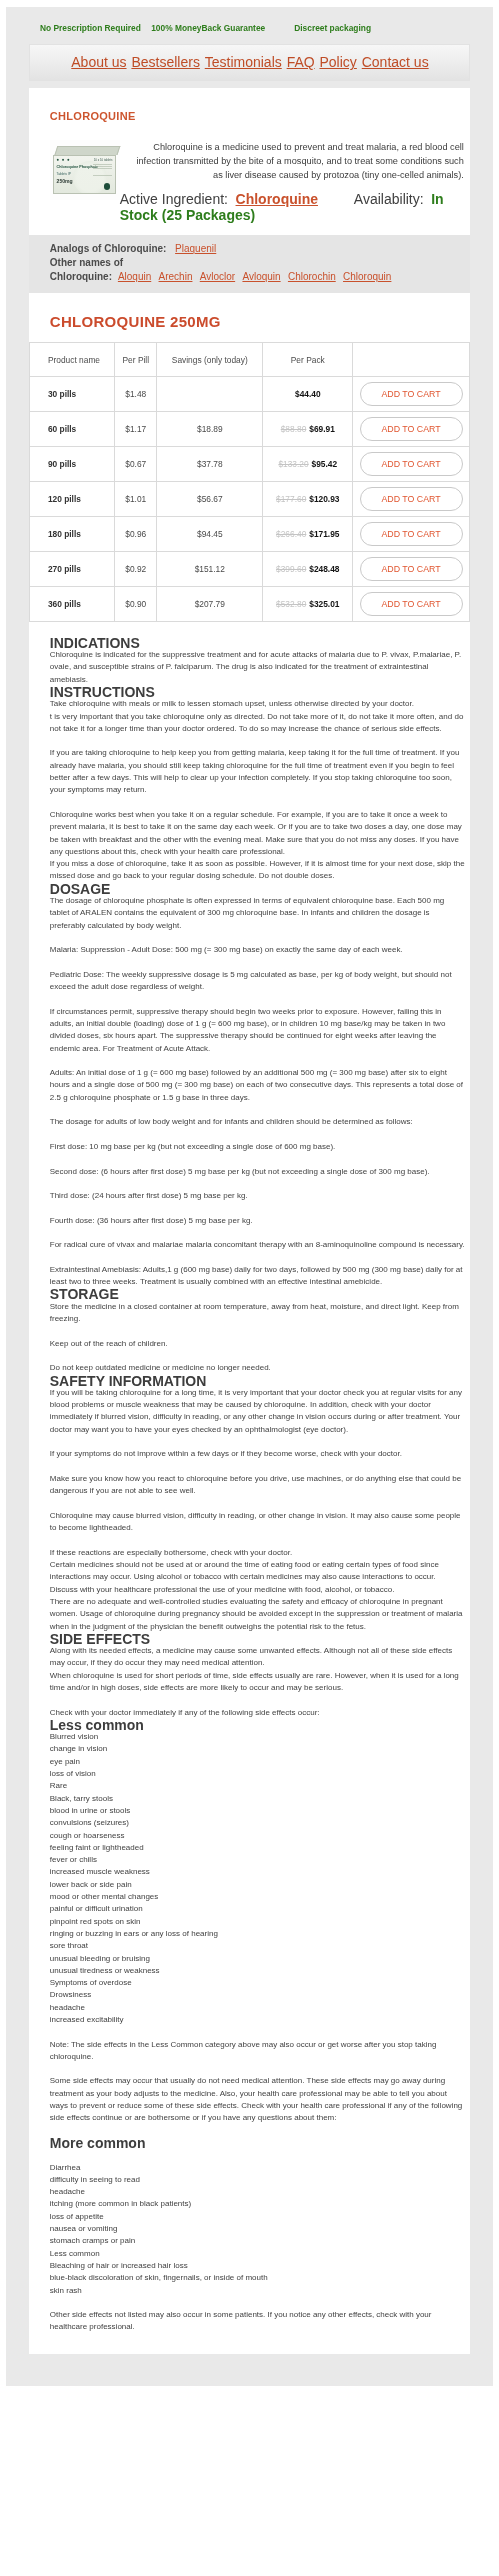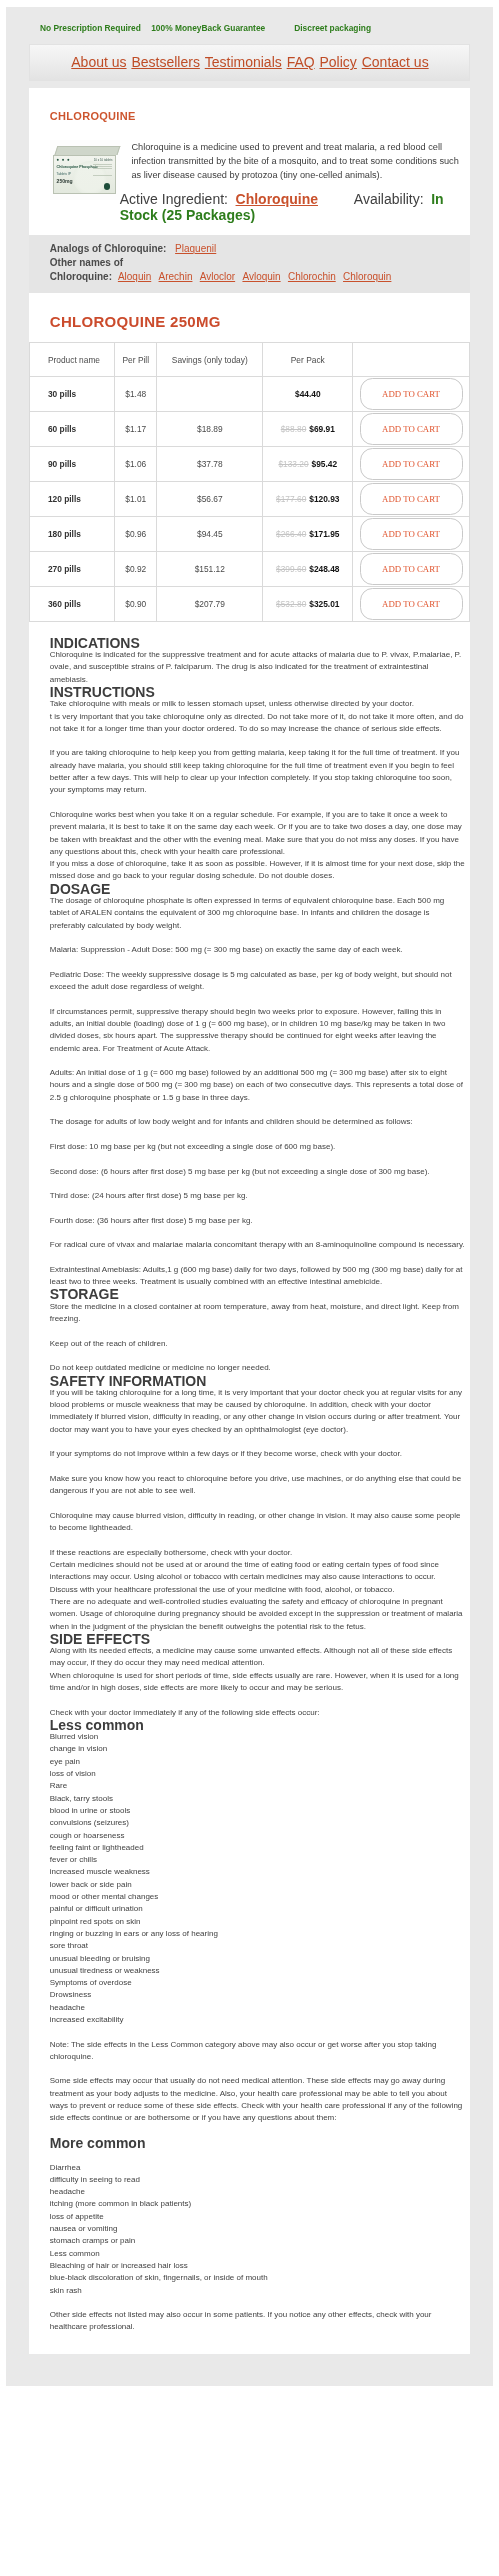--- a/index.html
+++ b/index.html
@@ -34,21 +34,21 @@
   .box-sub{position:absolute;left:2.9px;top:16px;color:#35605c;font-size:3.3px;}
   .box-dose{position:absolute;left:2.9px;top:22px;color:#2c3a34;font-weight:bold;font-size:5.1px;}
   .box-count{position:absolute;right:2.2px;top:2.2px;color:#3c5a50;font-size:2.9px;}
   .box-fineprint{position:absolute;right:2.9px;top:8.8px;width:19px;height:11.7px;opacity:.6;
       background:repeating-linear-gradient(#a9b6a4 0 0.7px,transparent 0.7px 2.2px);}
   .box-circle{position:absolute;right:7.3px;top:5.9px;width:34px;height:34px;border-radius:50%;
       background:radial-gradient(circle,#eef2ea 55%,#dde4d8 100%);opacity:.9;}
   .box-logo{position:absolute;right:4.4px;bottom:2.9px;width:6.6px;height:6.6px;border-radius:50%;
       background:#1e4d3a;}
 
-  .prod-desc{margin-left:11.7px;font-size:9.2px;line-height:14px;color:#3c3c3c;}
+  .prod-desc{margin-left:11.7px;font-size:9.2px;line-height:14px;color:#3c3c3c;text-align:right;}
   .ingredient-row{margin-top:9.5px;font-size:14px;color:#3f3f3f;}
   .avail{margin-left:32px;}
   .link{color:#c9512c;text-decoration:underline;}
   .bold-link{font-weight:bold;}
   .instock{color:#2e7d1c;font-weight:bold;}
 
   
   .analog-band{background:#e5e5e5;margin-top:11.7px;padding:7.3px 7.3px 8.8px 20.5px;
                font-size:10px;line-height:14px;color:#4b4b4b;}
   .analog-label{font-weight:bold;margin-right:5.9px;}
@@ -57,22 +57,22 @@
   .h2{color:#cb4b2c;font-weight:bold;font-size:15px;padding:20.5px 0 11.7px 20.5px;letter-spacing:0.3px;}
 
   
   .price-table{width:100%;border-collapse:collapse;font-size:8.4px;color:#4a4a4a;table-layout:fixed;}
   .price-table th,.price-table td{border:0.7px solid #dadada;text-align:center;padding:0;}
   .price-table th{height:33px;font-weight:normal;color:#4c4c4c;}
   .price-table td{height:34px;}
   .name-cell{text-align:left !important;padding-left:17.6px !important;font-weight:bold;color:#333333;}
   .old{color:#c4c4c4;text-decoration:line-through;margin-right:2.9px;}
   .new{font-weight:bold;color:#141414;}
-  .add-btn{width:103px;height:32px;border:0.7px solid #c9c9c9;border-radius:12.5px;background:#ffffff;
-           color:#e0552f;font-size:8.8px;cursor:pointer;font-family:Liberation Serif, serif;}
+  .add-btn{width:103px;height:24px;border:0.7px solid #c9c9c9;border-radius:12.5px;background:#ffffff;
+           color:#e0552f;font-size:8.8px;cursor:pointer;font-family:Liberation Sans, sans-serif;}
 
   
   .info{padding:14.6px 4.4px 0 20.5px;font-size:8px;line-height:12.3px;color:#424242;}
   .info-h{font-weight:bold;font-size:14px;color:#3d3d3d;}
   .info-p{}
   .gap{margin-top:12.3px;}
   .pre{white-space:pre-line;}
 </style>
 </head>
 <body>
@@ -160,21 +160,21 @@
           </tr>
           <tr>
             <td class="name-cell">60 pills</td>
             <td>$1.17</td>
             <td>$18.89</td>
             <td><span class="old">$88.80</span><span class="new">$69.91</span></td>
             <td><button class="add-btn">ADD TO CART</button></td>
           </tr>
           <tr>
             <td class="name-cell">90 pills</td>
-            <td>$1.06</td>
+            <td>$0.67</td>
             <td>$37.78</td>
             <td><span class="old">$133.20</span><span class="new">$95.42</span></td>
             <td><button class="add-btn">ADD TO CART</button></td>
           </tr>
           <tr>
             <td class="name-cell">120 pills</td>
             <td>$1.01</td>
             <td>$56.67</td>
             <td><span class="old">$177.60</span><span class="new">$120.93</span></td>
             <td><button class="add-btn">ADD TO CART</button></td>

